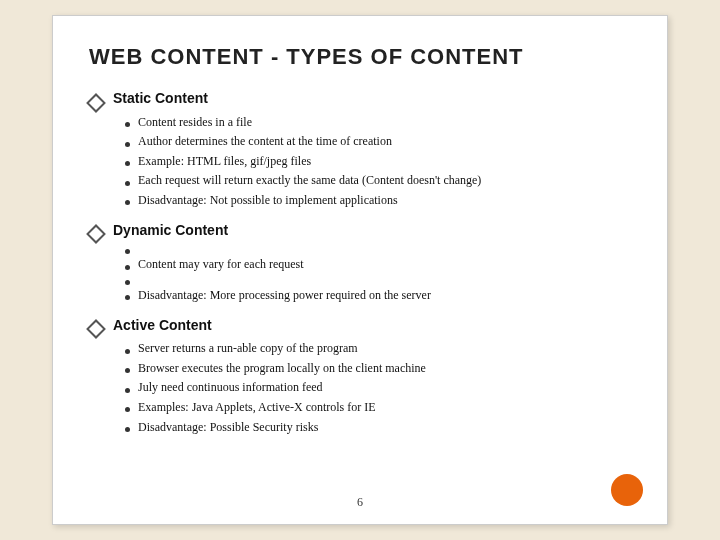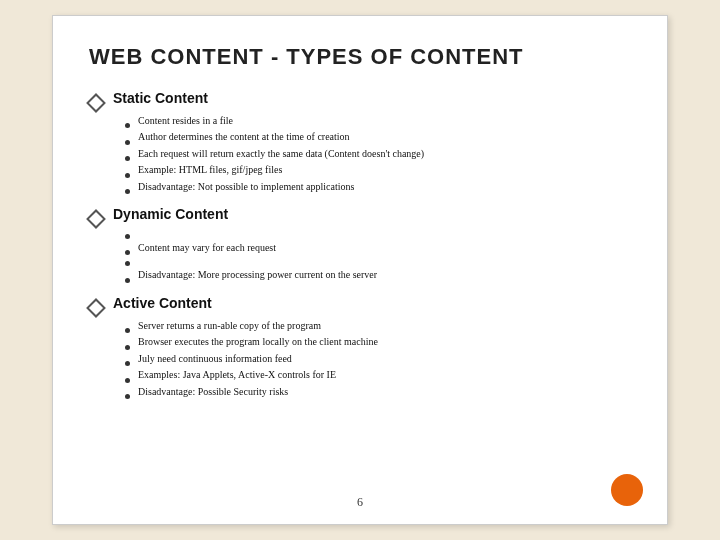--- a/index.html
+++ b/index.html
@@ -73,23 +73,23 @@
       color: #111;
     }
 
     .sub-list {
       margin-left: 36px;
       list-style: none;
     }
 
     .sub-list li {
       display: flex;
-      align-items: flex-end;
+      align-items: center;
       margin-bottom: 1px;
-      font-size: 10px;
+      font-size: 12px;
       font-family: 'Georgia', serif;
     }
 
     .sub-bullet {
       display: inline-block;
       width: 5px;
       height: 5px;
       background: #333;
       border-radius: 50%;
       margin-right: 8px;
@@ -135,25 +135,25 @@
         <li>
             <span class="sub-bullet"></span>
             <span>Content resides in a file</span>
           </li>
         <li>
             <span class="sub-bullet"></span>
             <span>Author determines the content at the time of creation</span>
           </li>
         <li>
             <span class="sub-bullet"></span>
+            <span>Example: HTML files, gif/jpeg files</span>
+          </li>
+        <li>
+            <span class="sub-bullet"></span>
             <span>Each request will return exactly the same data (Content doesn't change)</span>
-          </li>
-        <li>
-            <span class="sub-bullet"></span>
-            <span>Example: HTML files, gif/jpeg files</span>
           </li>
         <li>
             <span class="sub-bullet"></span>
             <span>Disadvantage: Not possible to implement applications</span>
           </li>
       </ul>
     </div>
 
     <div class="section">
       <div class="section-header">
@@ -166,21 +166,21 @@
           </li>
         <li>
             <span class="sub-bullet"></span>
             <span>Content may vary for each request</span>
           </li>
         <li>
             <span class="sub-bullet"></span>
           </li>
         <li>
             <span class="sub-bullet"></span>
-            <span>Disadvantage: More processing power current on the server</span>
+            <span>Disadvantage: More processing power required on the server</span>
           </li>
       </ul>
     </div>
 
     <div class="section">
       <div class="section-header">
         <span class="bullet-diamond"></span>
         <span class="section-title">Active Content</span>
       </div>
       <ul class="sub-list">

